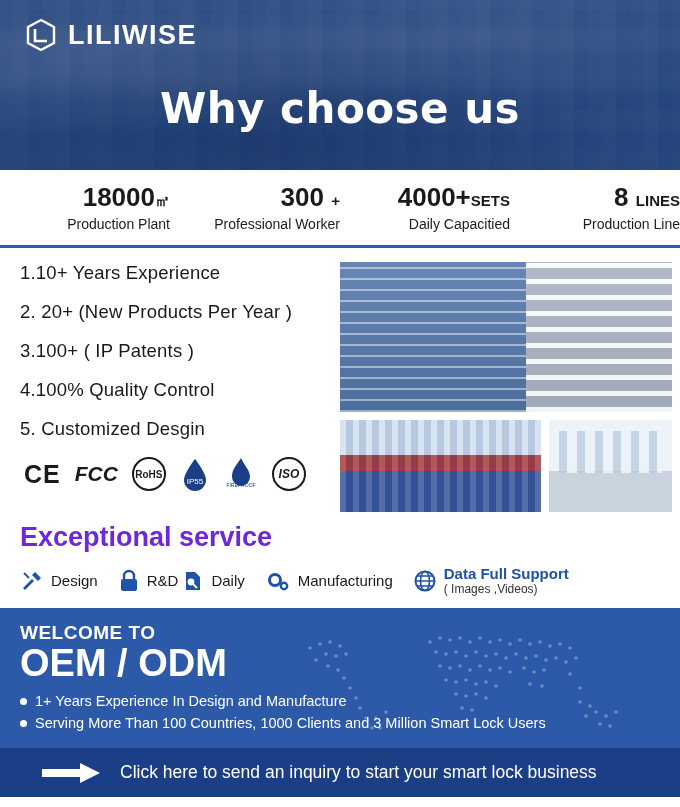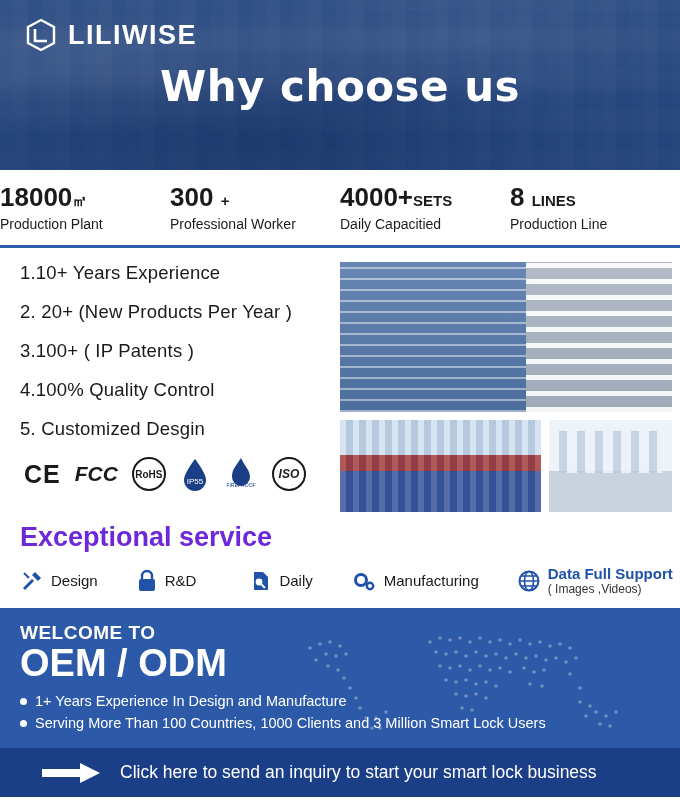--- a/index.html
+++ b/index.html
@@ -60,38 +60,38 @@
   .brand-name {
     color: #ffffff;
     font-size: 27px;
     font-weight: bold;
     letter-spacing: 1.5px;
   }
   .hero-title {
     position: absolute;
     z-index: 5;
     left: 0; right: 0;
-    top: 62px;
+    top: 84px;
     text-align: center;
     color: #fff;
     font-size: 42px;
     font-weight: bold;
     letter-spacing: .5px;
     font-family: "DejaVu Sans", sans-serif;
   }
 
   
   .stats {
     display: flex;
     height: 78px;
     background: #fff;
     border-bottom: 3px solid #2e5bab;
     align-items: center;
   }
-  .stat { flex: 1; text-align: left; }
+  .stat { flex: 1; text-align: right; }
   .stat .big {
     color: #1a1a1a;
     font-size: 26px;
     font-weight: bold;
     line-height: 1.1;
   }
   .stat .big .unit {
     font-size: 15px;
     font-weight: bold;
   }
@@ -215,21 +215,21 @@
   }
   .service-title {
     color: #6d28d9;
     font-size: 27px;
     font-weight: bold;
     margin-bottom: 12px;
   }
   .service-row {
     display: flex;
     align-items: center;
-    gap: 20px;
+    gap: 2px;
   }
   .service-item {
     display: flex;
     align-items: center;
     gap: 7px;
     font-size: 15px;
     color: #1a1a1a;
   }
   .service-item .svc-label { white-space: nowrap; }
   .svc-sub { font-size: 12px; color: #333; display: block; }
@@ -386,21 +386,21 @@
         <span class="svc-icon">
           <svg width="24" height="24" viewBox="0 0 24 24">
             <path d="M3 19 L12 10 L14 12 L5 21 Z" fill="#1f52a8"></path>
             <path d="M15 3 L21 9 L18 12 L12 6 Z" fill="#1f52a8"></path>
             <path d="M4 4 L9 9" stroke="#1f52a8" stroke-width="2"></path>
           </svg>
         </span>
         <span class="svc-label">Design</span>
       </div>
 
-      <div class="service-item" style="margin-right:34px;">
+      <div class="service-item" style="margin-right:2px;">
         <span class="svc-icon">
           <svg width="22" height="24" viewBox="0 0 22 24">
             <rect x="3" y="10" width="16" height="12" rx="2" fill="#1f52a8"></rect>
             <path d="M6 10 V7 a5 5 0 0 1 10 0 v3" fill="none" stroke="#1f52a8" stroke-width="2.4"></path>
           </svg>
         </span>
         <span class="svc-label">R&amp;D</span>
       </div>
 
       <div class="service-item" style="margin-right:18px;">

